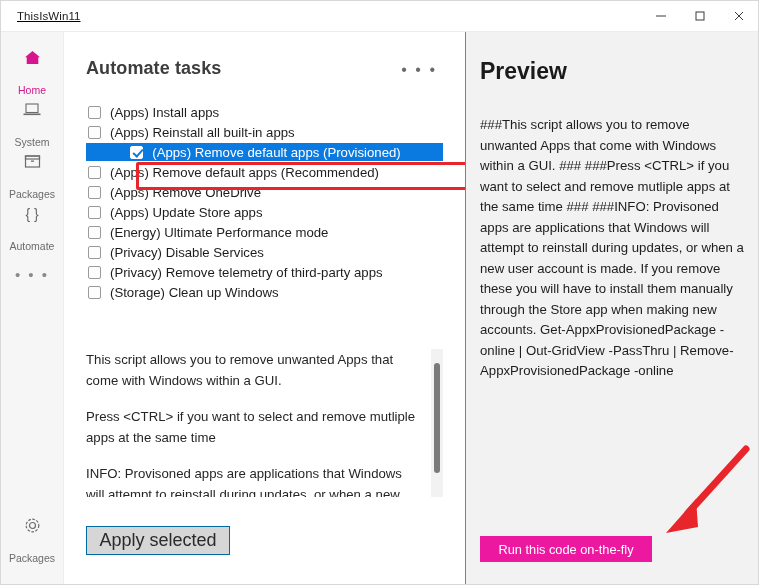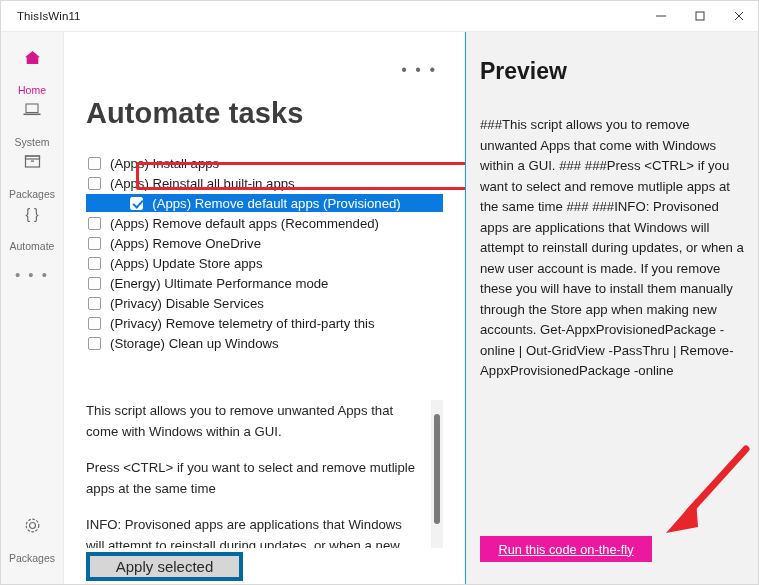--- a/index.html
+++ b/index.html
@@ -19,20 +19,21 @@
   }
 
   
   .titlebar {
     height: 31px;
     flex: 0 0 31px;
     display: flex;
     align-items: stretch;
     background: #ffffff;
     border-bottom: 1px solid #ececec;
+    text-decoration: underline;
   }
   .titlebar .title {
     display: flex; align-items: center;
     padding-left: 16px;
     font-size: 11.5px;
     color: #1b1b1b;
     letter-spacing: .1px;
     flex: 1 1 auto;
   }
   .wctrls { display: flex; }
@@ -75,23 +76,22 @@
     display: flex; flex-direction: column;
     background: #ffffff;
     min-width: 0;
     position: relative;
   }
   .content-head {
     padding: 26px 22px 0 22px;
     display: flex; align-items: flex-start; justify-content: space-between;
   }
   .page-title {
-    font-size: 29px; font-weight: bold; color: #3d3d3d;
+    font-size: 18px; font-weight: bold; color: #3d3d3d;
     letter-spacing: .1px;
-    margin-top: 39px;
   }
   .ellipsis-btn {
     color: #6b6b6b; font-size: 16px; letter-spacing: 2px;
     padding: 3px 6px 0 6px;
   }
 
   .task-list {
     margin: 24px 22px 0 22px;
     flex: 0 0 auto;
     height: 246px;
@@ -175,25 +175,25 @@
     background: #7a7a7a;
     border-radius: 3px;
   }
 
   .apply-wrap {
     flex: 1 1 auto;
     display: flex; align-items: center;
     padding-left: 22px;
   }
   .apply-btn {
-    width: 157px; height: 29px;
+    width: 144px; height: 29px;
     background: #d6d6d6;
-    border: 4px solid #0369a1;
+    border: 1px solid #0369a1;
     display: flex; align-items: center; justify-content: center;
-    font-size: 15px; color: #2a2a2a;
+    font-size: 18px; color: #2a2a2a;
   }
 
   
   .preview {
     width: 293px; flex: 0 0 293px;
     background: #f2f2f2;
     border-left: 1px solid #0ea5e9;
     display: flex; flex-direction: column;
     position: relative;
   }
@@ -213,21 +213,20 @@
   .run-wrap {
     padding: 0 0 22px 14px;
     display: flex; align-items: center;
   }
   .run-btn {
     width: 172px; height: 26px;
     background: #ec19a0;
     display: flex; align-items: center; justify-content: center;
     color: #ffffff;
     font-size: 12.8px;
-    text-decoration: underline;
   }
 
   
   .arrow {
     position: absolute;
     right: 0; bottom: 28px;
     width: 110px; height: 115px;
     pointer-events: none;
   }
 </style>
@@ -352,21 +351,21 @@
           <div class="task-row">
             <span class="cb"></span>
             <span>(Energy) Ultimate Performance mode</span>
           </div>
           <div class="task-row">
             <span class="cb"></span>
             <span>(Privacy) Disable Services</span>
           </div>
           <div class="task-row">
             <span class="cb"></span>
-            <span>(Privacy) Remove telemetry of third-party this</span>
+            <span>(Privacy) Remove telemetry of third-party apps</span>
           </div>
           <div class="task-row">
             <span class="cb"></span>
             <span>(Storage) Clean up Windows</span>
           </div>
         </div>
 
       <div class="redbox"></div>
 
       <div class="desc-wrap">

